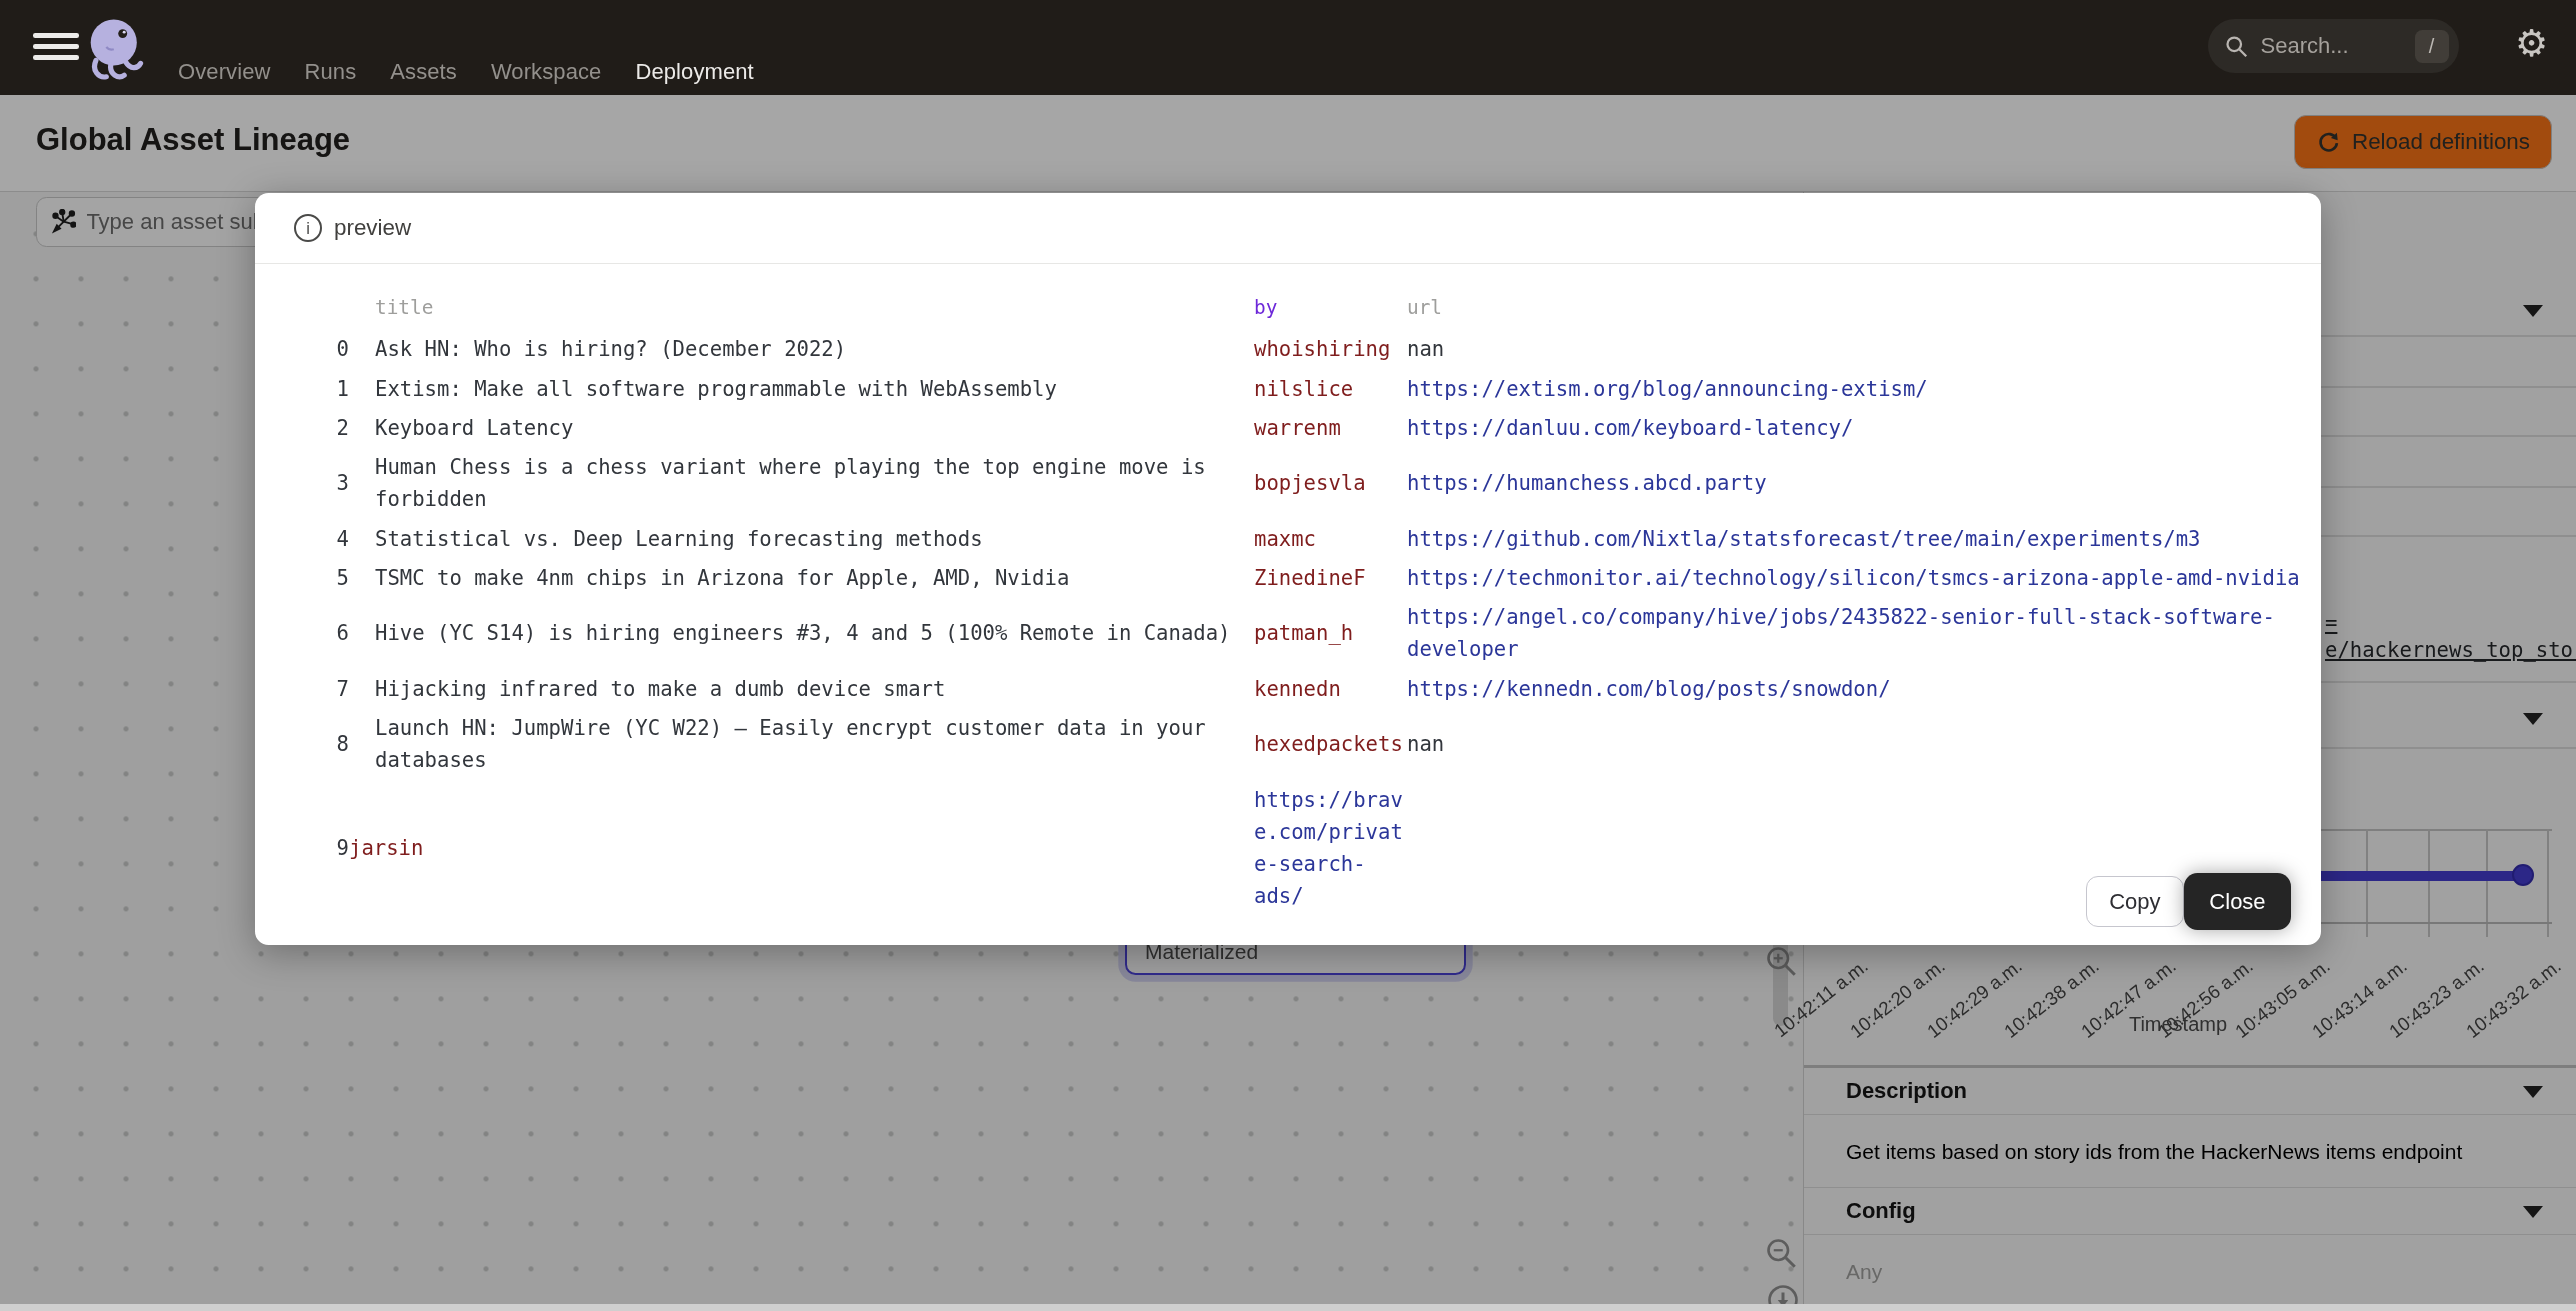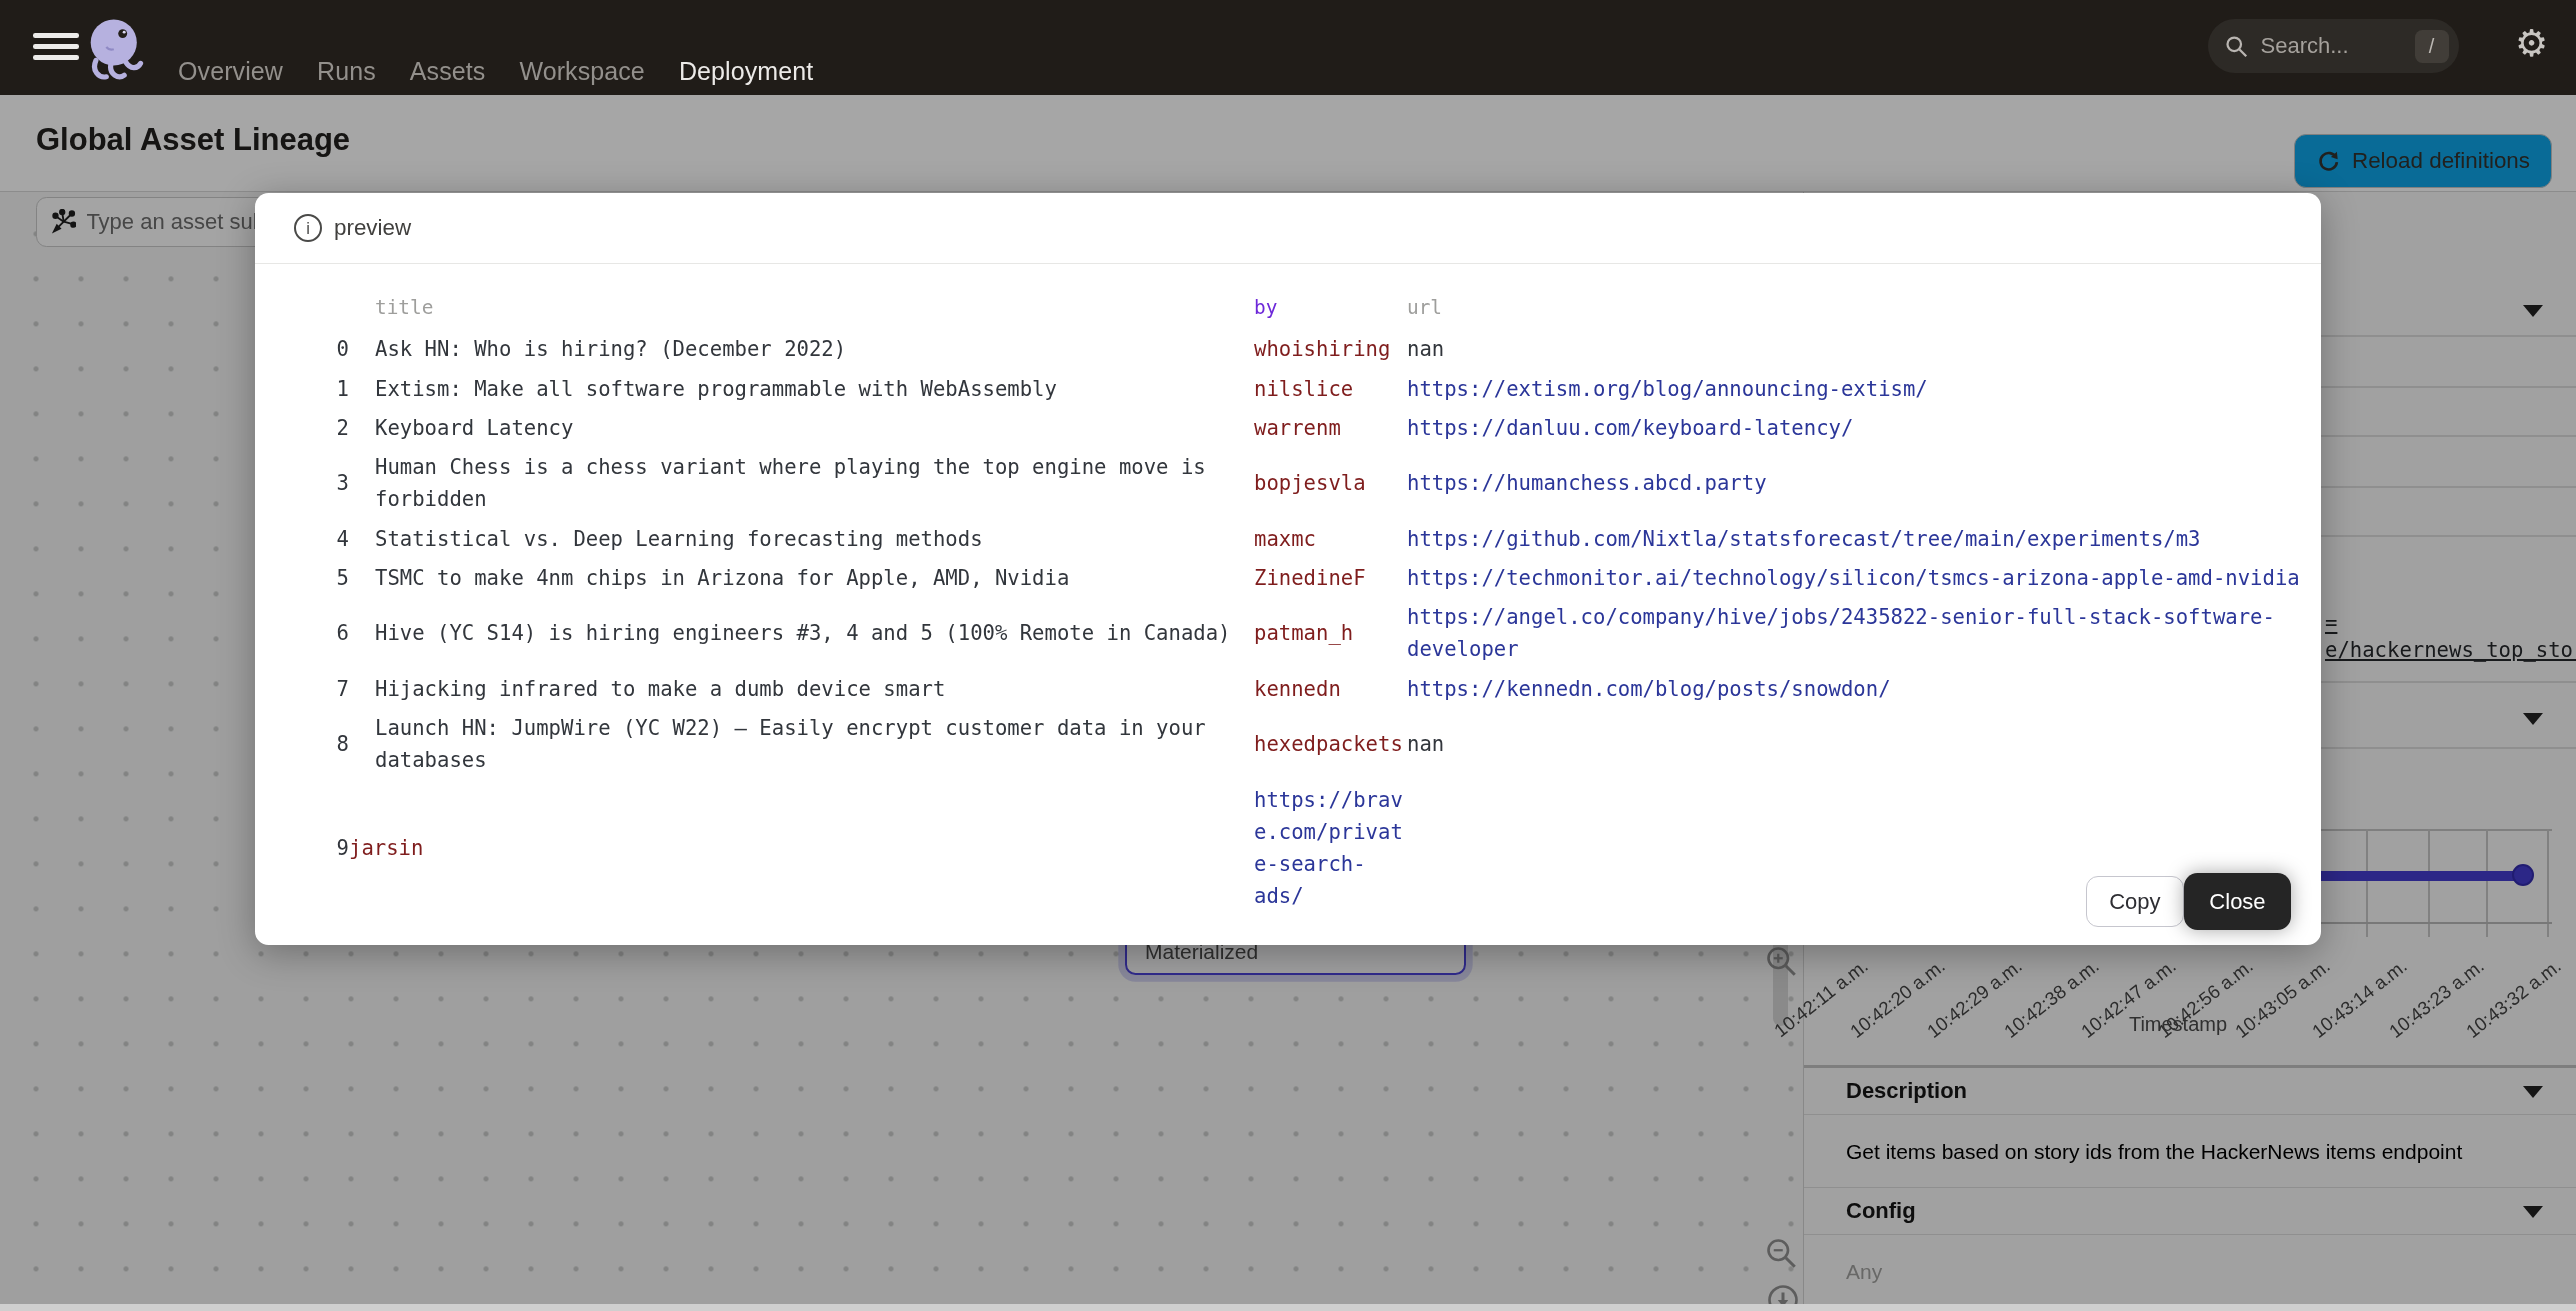--- a/index.html
+++ b/index.html
@@ -5,36 +5,36 @@
   html,body{margin:0;padding:0;}
   body{width:2576px;height:1312px;overflow:hidden;position:relative;background:#f4f5f5;
        font-family:"Liberation Sans","DejaVu Sans",sans-serif;}
 
   
   .navbar{position:absolute;left:0;top:0;width:2576px;height:95px;background:#201c18;z-index:10;}
   .hamburger{position:absolute;left:33px;top:33px;width:46px;height:28px;cursor:pointer;}
   .hamburger i{display:block;width:46px;height:4.5px;border-radius:2.2px;background:#edecea;margin-bottom:6.7px;}
   .logo{position:absolute;left:84px;top:16.5px;width:61px;height:63px;}
   .nav-items{position:absolute;left:178px;top:0;height:95px;display:flex;align-items:center;gap:34px;}
-  .nav-item{font-size:25px;color:#93908c;letter-spacing:0.1px;cursor:pointer;margin-top:48px;}
+  .nav-item{font-size:22px;color:#93908c;letter-spacing:0.1px;cursor:pointer;margin-top:48px;}
   .nav-item.active{color:#eceae8;font-weight:500;}
   .search-pill{position:absolute;left:2208px;top:19.4px;width:251px;height:54px;border-radius:27px;
                background:#2d2a26;display:flex;align-items:center;}
   .search-pill .ph{font-size:22px;color:#a5a19c;margin-left:10.5px;flex:1;}
   .kbd{width:34px;height:33px;margin-right:10.5px;border-radius:7.5px;background:#413d38;color:#bdb9b4;
        font-size:20px;display:flex;align-items:center;justify-content:center;}
   .gear{position:absolute;left:2515px;top:22.4px;font-size:37px;color:#c8c5c1;cursor:pointer;
         font-family:"DejaVu Sans",sans-serif;}
 
   
   .page-head{position:absolute;left:0;top:95px;width:2576px;height:96px;background:#ffffff;
              border-bottom:1.5px solid #d7d7d7;}
   .page-title{position:absolute;left:36px;top:27px;font-size:31px;font-weight:bold;color:#22211f;}
-  .reload-btn{position:absolute;right:24px;top:39px;height:52px;padding:0 21px;border-radius:12px;
-              border:1.5px solid #c5c5c5;background:#0ea5e9;display:flex;align-items:center;gap:10.5px;
+  .reload-btn{position:absolute;right:24px;top:20px;height:52px;padding:0 21px;border-radius:12px;
+              border:1.5px solid #c5c5c5;background:#f97316;display:flex;align-items:center;gap:10.5px;
               font-size:22.4px;color:#33332f;cursor:pointer;}
 
   
   .graph{position:absolute;left:0;top:192px;width:1803px;height:1120px;background:#f4f5f5;
          background-image:radial-gradient(circle,#c9cac9 2.2px,transparent 2.6px);
          background-size:45px 45px;background-position:13.5px 19.4px;}
   .v-divider{position:absolute;left:1803px;top:192px;width:1.5px;height:1120px;background:#d2d2d2;}
   .asset-filter{position:absolute;left:36px;top:4.5px;width:793px;height:48px;border-radius:10.5px;
                 border:1.5px solid #c9c9c9;background:#fcfcfc;display:flex;align-items:center;}
   .asset-filter .ph{font-size:22px;color:#6e6e6e;margin-left:10.5px;}

